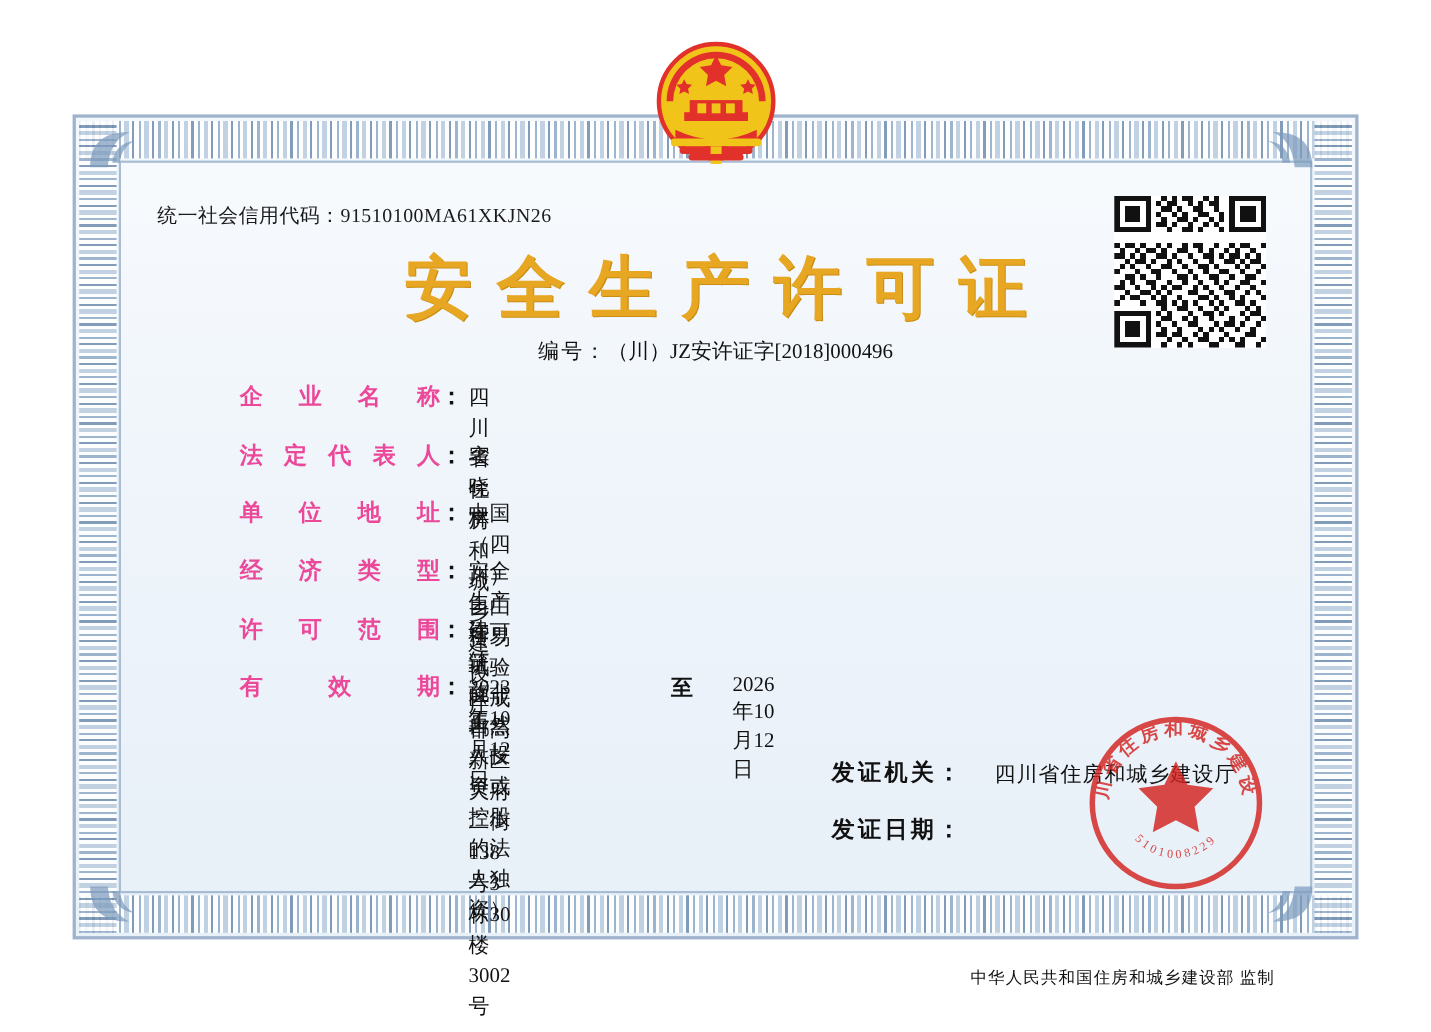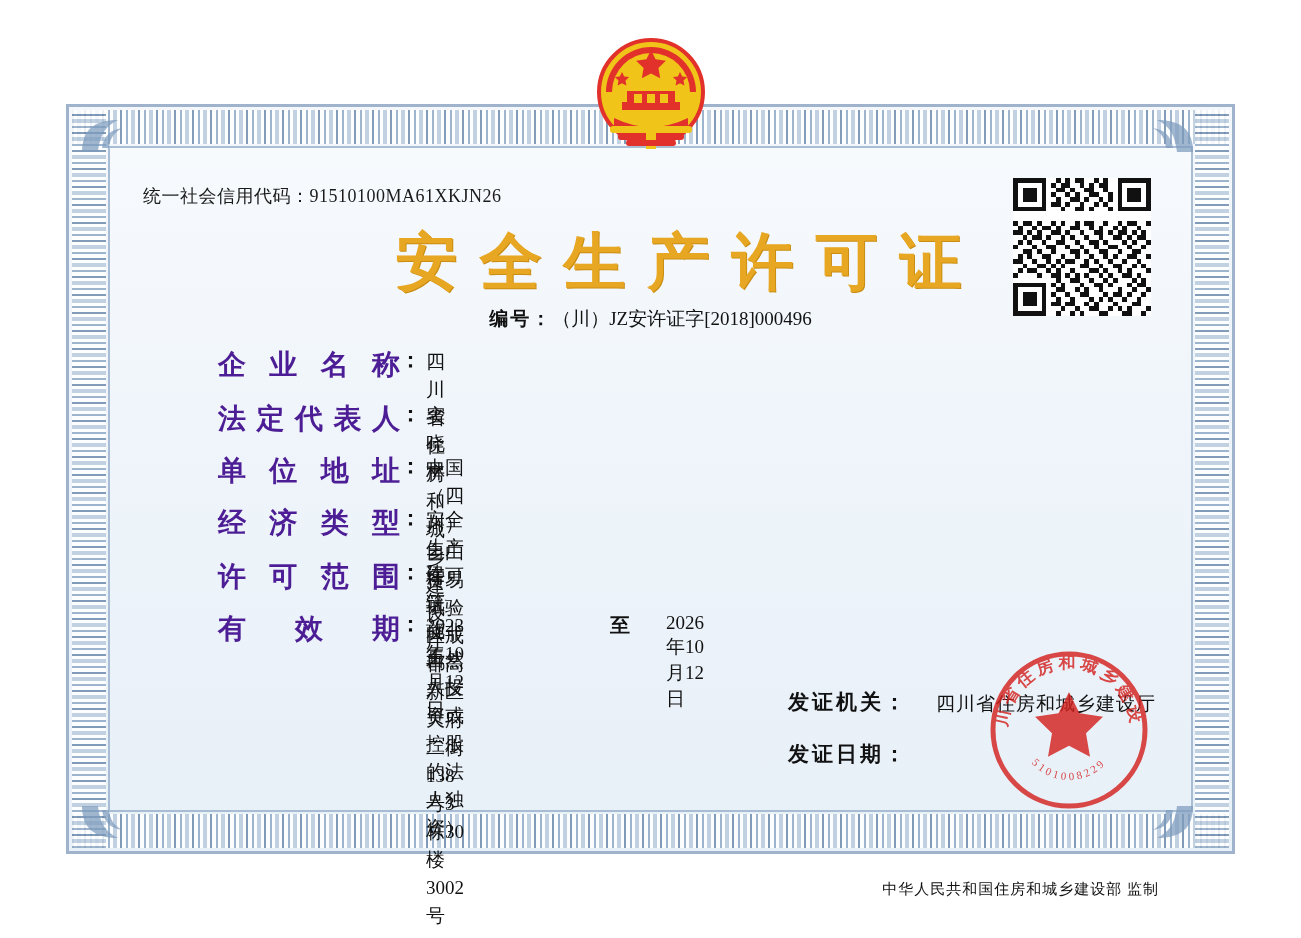--- a/index.html
+++ b/index.html
@@ -128,33 +128,32 @@
     top: 74px;
     width: 1085px;
     text-align: center;
     font-family: "DejaVu Sans", "Liberation Sans", sans-serif;
     font-weight: bold;
     font-size: 62px;
     letter-spacing: 22px;
     text-indent: 22px;
     color: #e8a723;
     text-shadow: 1px 1px 0 #c98d13;
-    padding-left: 28px;
   }
 
   .cert-number {
     position: absolute;
     left: 0;
     top: 160px;
     width: 1085px;
     text-align: center;
     font-size: 19px;
     color: #111;
   }
-  .cert-number .lbl { font-weight: bold; letter-spacing: 2px; }
+  .cert-number .lbl { font-weight: normal; letter-spacing: 2px; }
 
   .qr {
     position: absolute;
     left: 905px;
     top: 32px;
     width: 138px;
     height: 138px;
     background: #fff;
   }
 
@@ -167,23 +166,23 @@
   .field-row {
     position: relative;
     margin-bottom: 0;
     min-height: 52px;
   }
   .field-label {
     position: absolute;
     left: 0;
     top: 0;
     width: 182px;
-    font-size: 28px;
+    font-size: 21px;
     font-weight: bold;
-    color: #4c1d95;
+    color: #ec4899;
     letter-spacing: 0;
     text-align: justify;
     text-align-last: justify;
   }
   .field-colon {
     position: absolute;
     left: 182px;
     top: 0;
     font-size: 21px;
     font-weight: bold;
@@ -218,21 +217,21 @@
     position: absolute;
     left: 448px;
     top: 2px;
     font-size: 19px;
     color: #111;
   }
 
   
   .issuer-block {
     position: absolute;
-    left: 680px;
+    left: 648px;
     top: 542px;
     width: 420px;
     text-align: center;
   }
   .issuer-row { position: relative; height: 52px; }
   .issuer-label {
     position: absolute;
     left: 0; top: 0;
     font-size: 21px;
     font-weight: bold;

